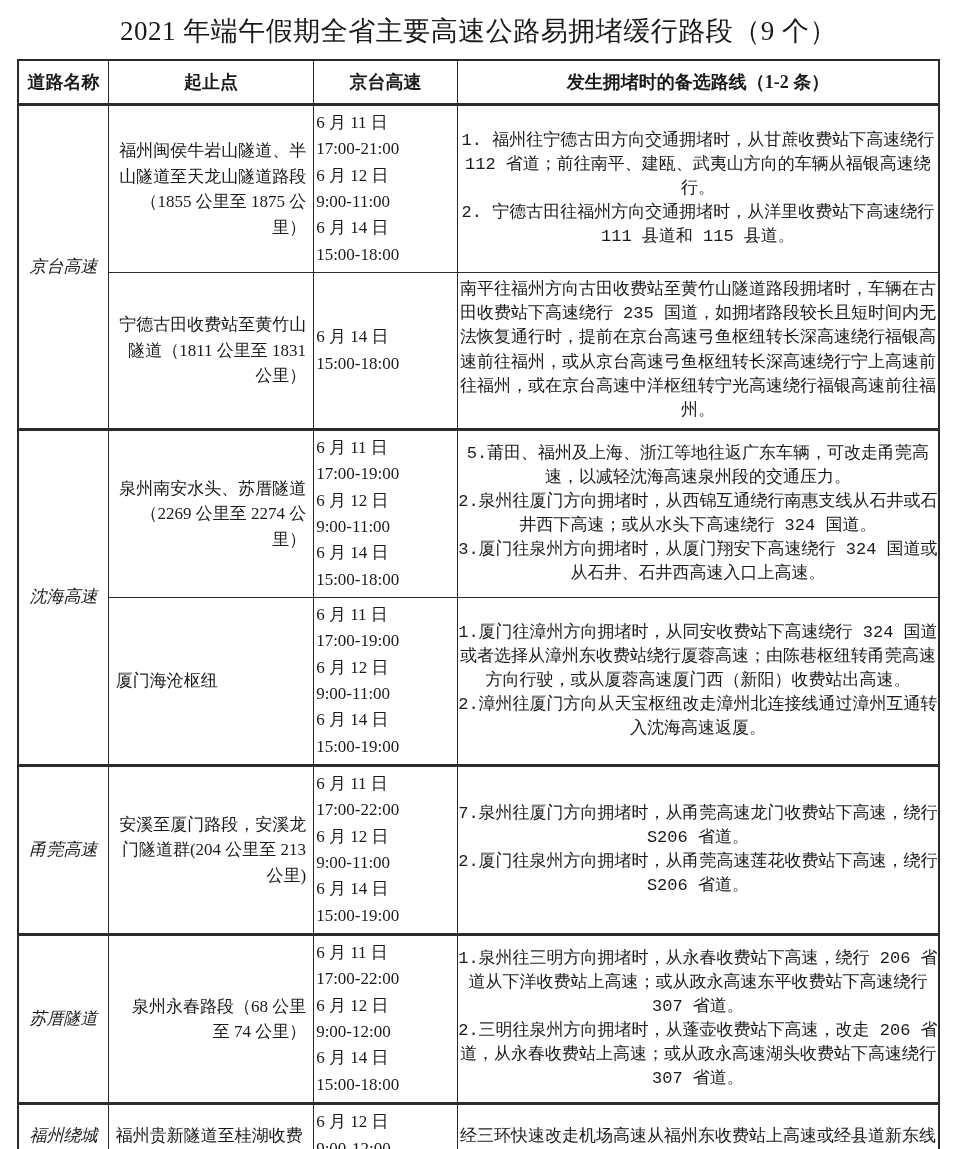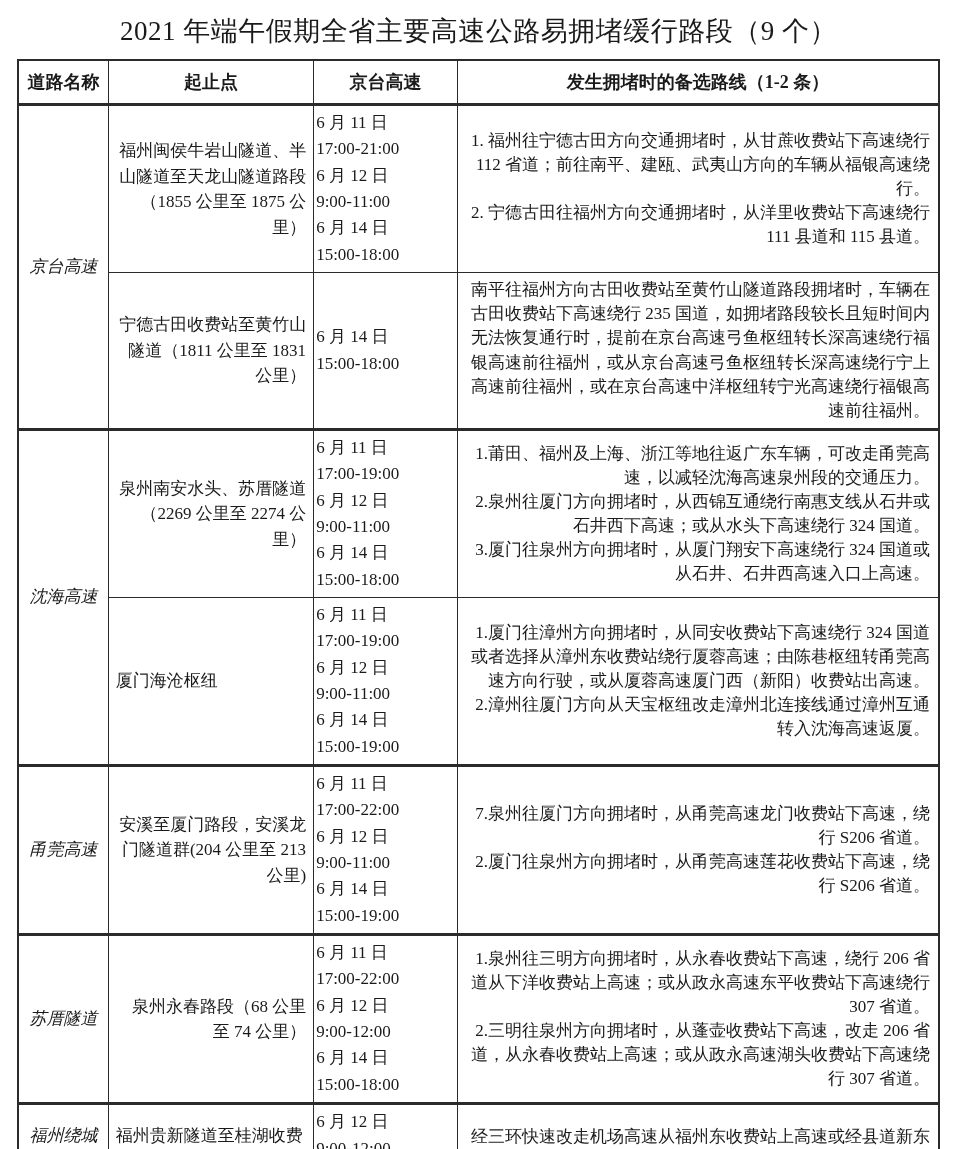--- a/index.html
+++ b/index.html
@@ -50,24 +50,25 @@
     text-align:right;
     line-height:1.5;
   }
   td.section.center { text-align:left;margin-left:46px; }
   td.times {
     white-space:pre-line;
     line-height:1.55;
     padding:4px 2px;
   }
   td.routes {
-    text-align:right;
+    text-align:center;
     white-space:pre-line;
     line-height:1.42;
-    padding:5px 8px;
+    padding:5px 0;
+    font-family:Liberation Mono, monospace;
   }
   tr.group-start td { border-top:3px solid #2b2b2b; }
   table.traffic { border:2px solid #2b2b2b; }
 </style>
 </head>
 <body>
 
 <div class="page">
 
   <div class="title">2021 年端午假期全省主要高速公路易拥堵缓行路段（9 个）</div>
@@ -110,21 +111,21 @@
 
       <tr class="group-start">
         <td class="road" rowspan="2">沈海高速</td>
         <td class="section">泉州南安水头、苏厝隧道（2269 公里至 2274 公里）</td>
         <td class="times" style="height:124px">6 月 11 日
 17:00-19:00
 6 月 12 日
 9:00-11:00
 6 月 14 日
 15:00-18:00</td>
-        <td class="routes">1.莆田、福州及上海、浙江等地往返广东车辆，可改走甬莞高速，以减轻沈海高速泉州段的交通压力。
+        <td class="routes">5.莆田、福州及上海、浙江等地往返广东车辆，可改走甬莞高速，以减轻沈海高速泉州段的交通压力。
 2.泉州往厦门方向拥堵时，从西锦互通绕行南惠支线从石井或石井西下高速；或从水头下高速绕行 324 国道。
 3.厦门往泉州方向拥堵时，从厦门翔安下高速绕行 324 国道或从石井、石井西高速入口上高速。</td>
       </tr>
       <tr>
         <td class="section center">厦门海沧枢纽</td>
         <td class="times" style="height:124px">6 月 11 日
 17:00-19:00
 6 月 12 日
 9:00-11:00
 6 月 14 日

